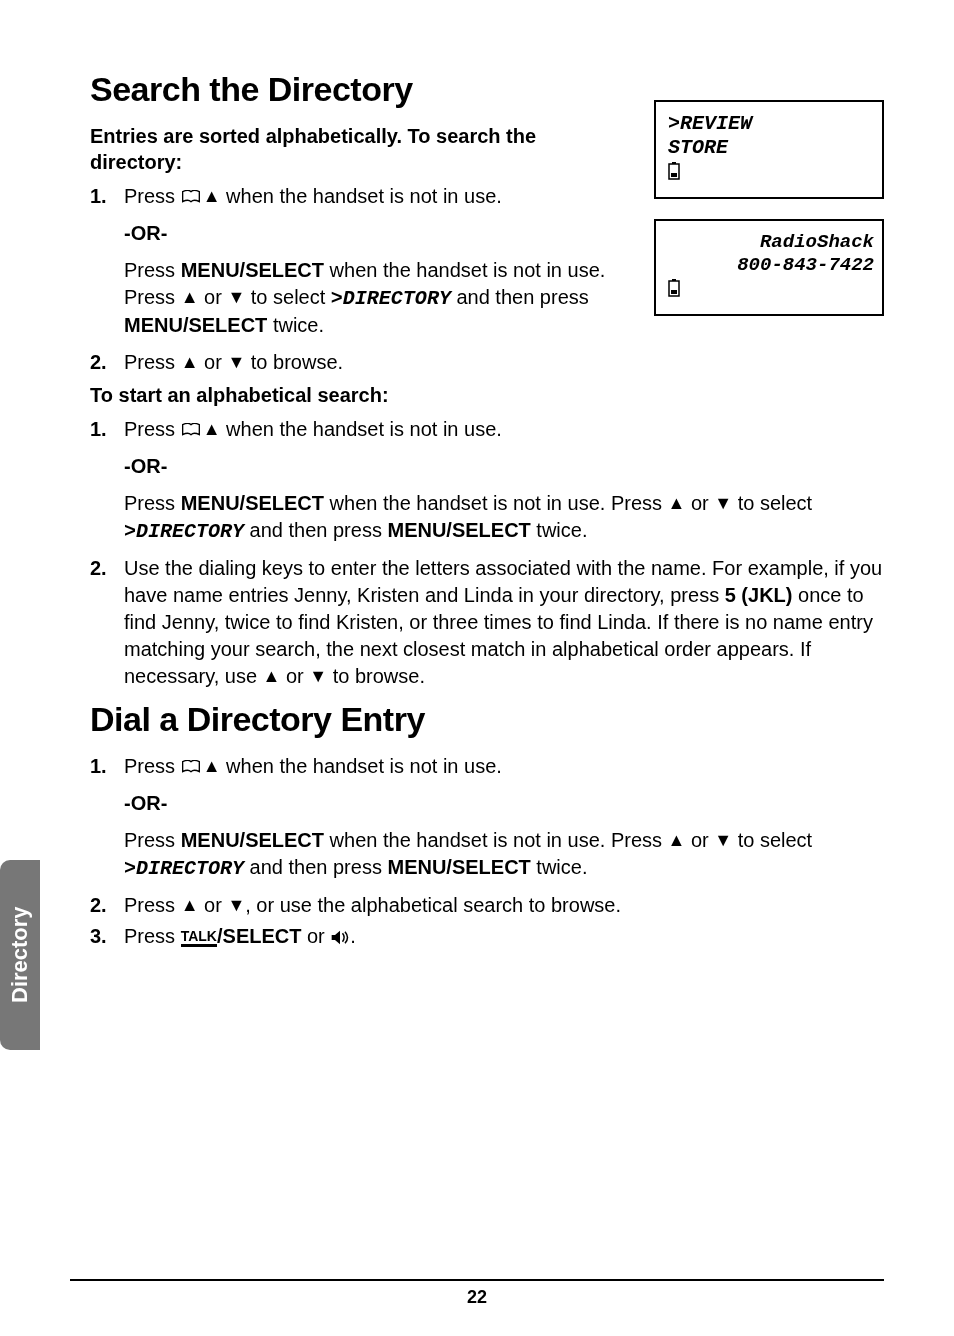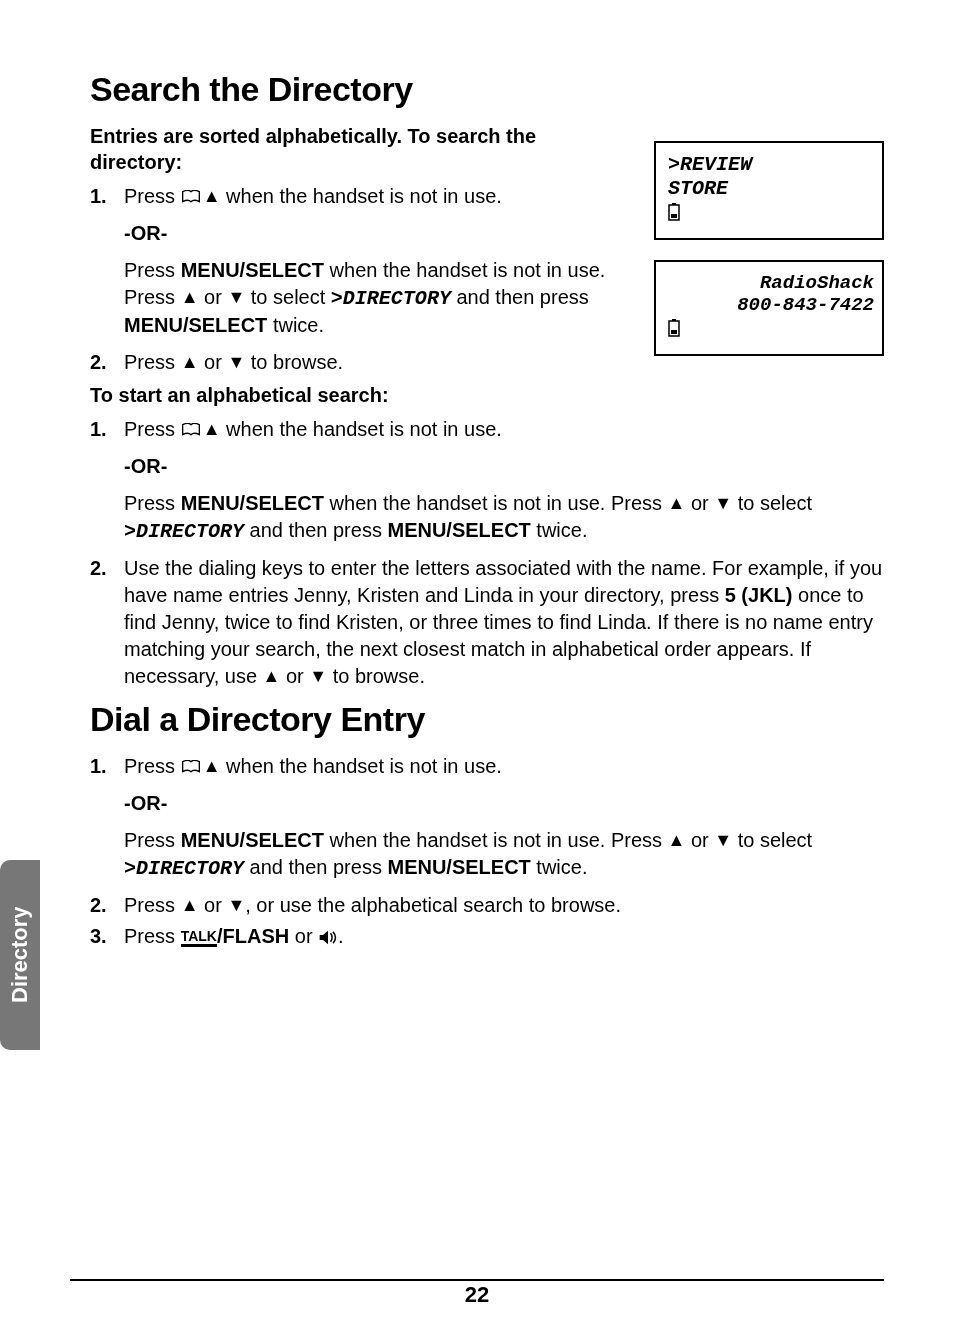--- a/index.html
+++ b/index.html
@@ -12,21 +12,21 @@
   .page {
     width: 954px;
     height: 1336px;
     box-sizing: border-box;
     padding: 60px 70px 30px 50px;
     position: relative;
   }
   .content-row {
     display: flex;
     flex-direction: row;
-    align-items: flex-end;
+    align-items: center;
   }
   .maincol {
     flex: 1 1 auto;
     padding-right: 24px;
     padding-left: 40px;
   }
   .sidecol {
     flex: 0 0 230px;
   }
   h2.heading {
@@ -148,21 +148,21 @@
     bottom: 55px;
     border-top: 2px solid #000;
   }
   .page-num {
     position: absolute;
     left: 0;
     right: 0;
     bottom: 28px;
     text-align: center;
     font-weight: 800;
-    font-size: 22px;
+    font-size: 18px;
   }
   .full-width-section { padding-left: 40px; }
 </style>
 </head>
 <body>
 
 <div class="page">
 
   <div class="side-tab">Directory</div>
 
@@ -283,21 +283,21 @@
       </li>
       <li>
         <div class="num">2.</div>
         <div class="body">
           <span>Press </span><span class="tri-up">▲</span><span> or </span><span class="tri-down">▼</span><span>, or use the alphabetical search to browse.</span>
         </div>
       </li>
       <li>
         <div class="num">3.</div>
         <div class="body">
-          <span>Press </span><span class="talk-icon">TALK</span><b>/FLASH</b><span> or </span><span class="spk-icon"><svg viewBox="0 0 24 18">
+          <span>Press </span><span class="talk-icon">TALK</span><b>/SELECT</b><span> or </span><span class="spk-icon"><svg viewBox="0 0 24 18">
                 <path d="M2 6 L6 6 L12 1 L12 17 L6 12 L2 12 Z" fill="#000"></path>
                 <path d="M15 4 Q19 9 15 14" fill="none" stroke="#000" stroke-width="1.8"></path>
                 <path d="M18 2 Q24 9 18 16" fill="none" stroke="#000" stroke-width="1.8"></path>
               </svg></span><span>.</span>
         </div>
       </li>
     </ol>
   </div>
 
   <div class="footer-line"></div>

